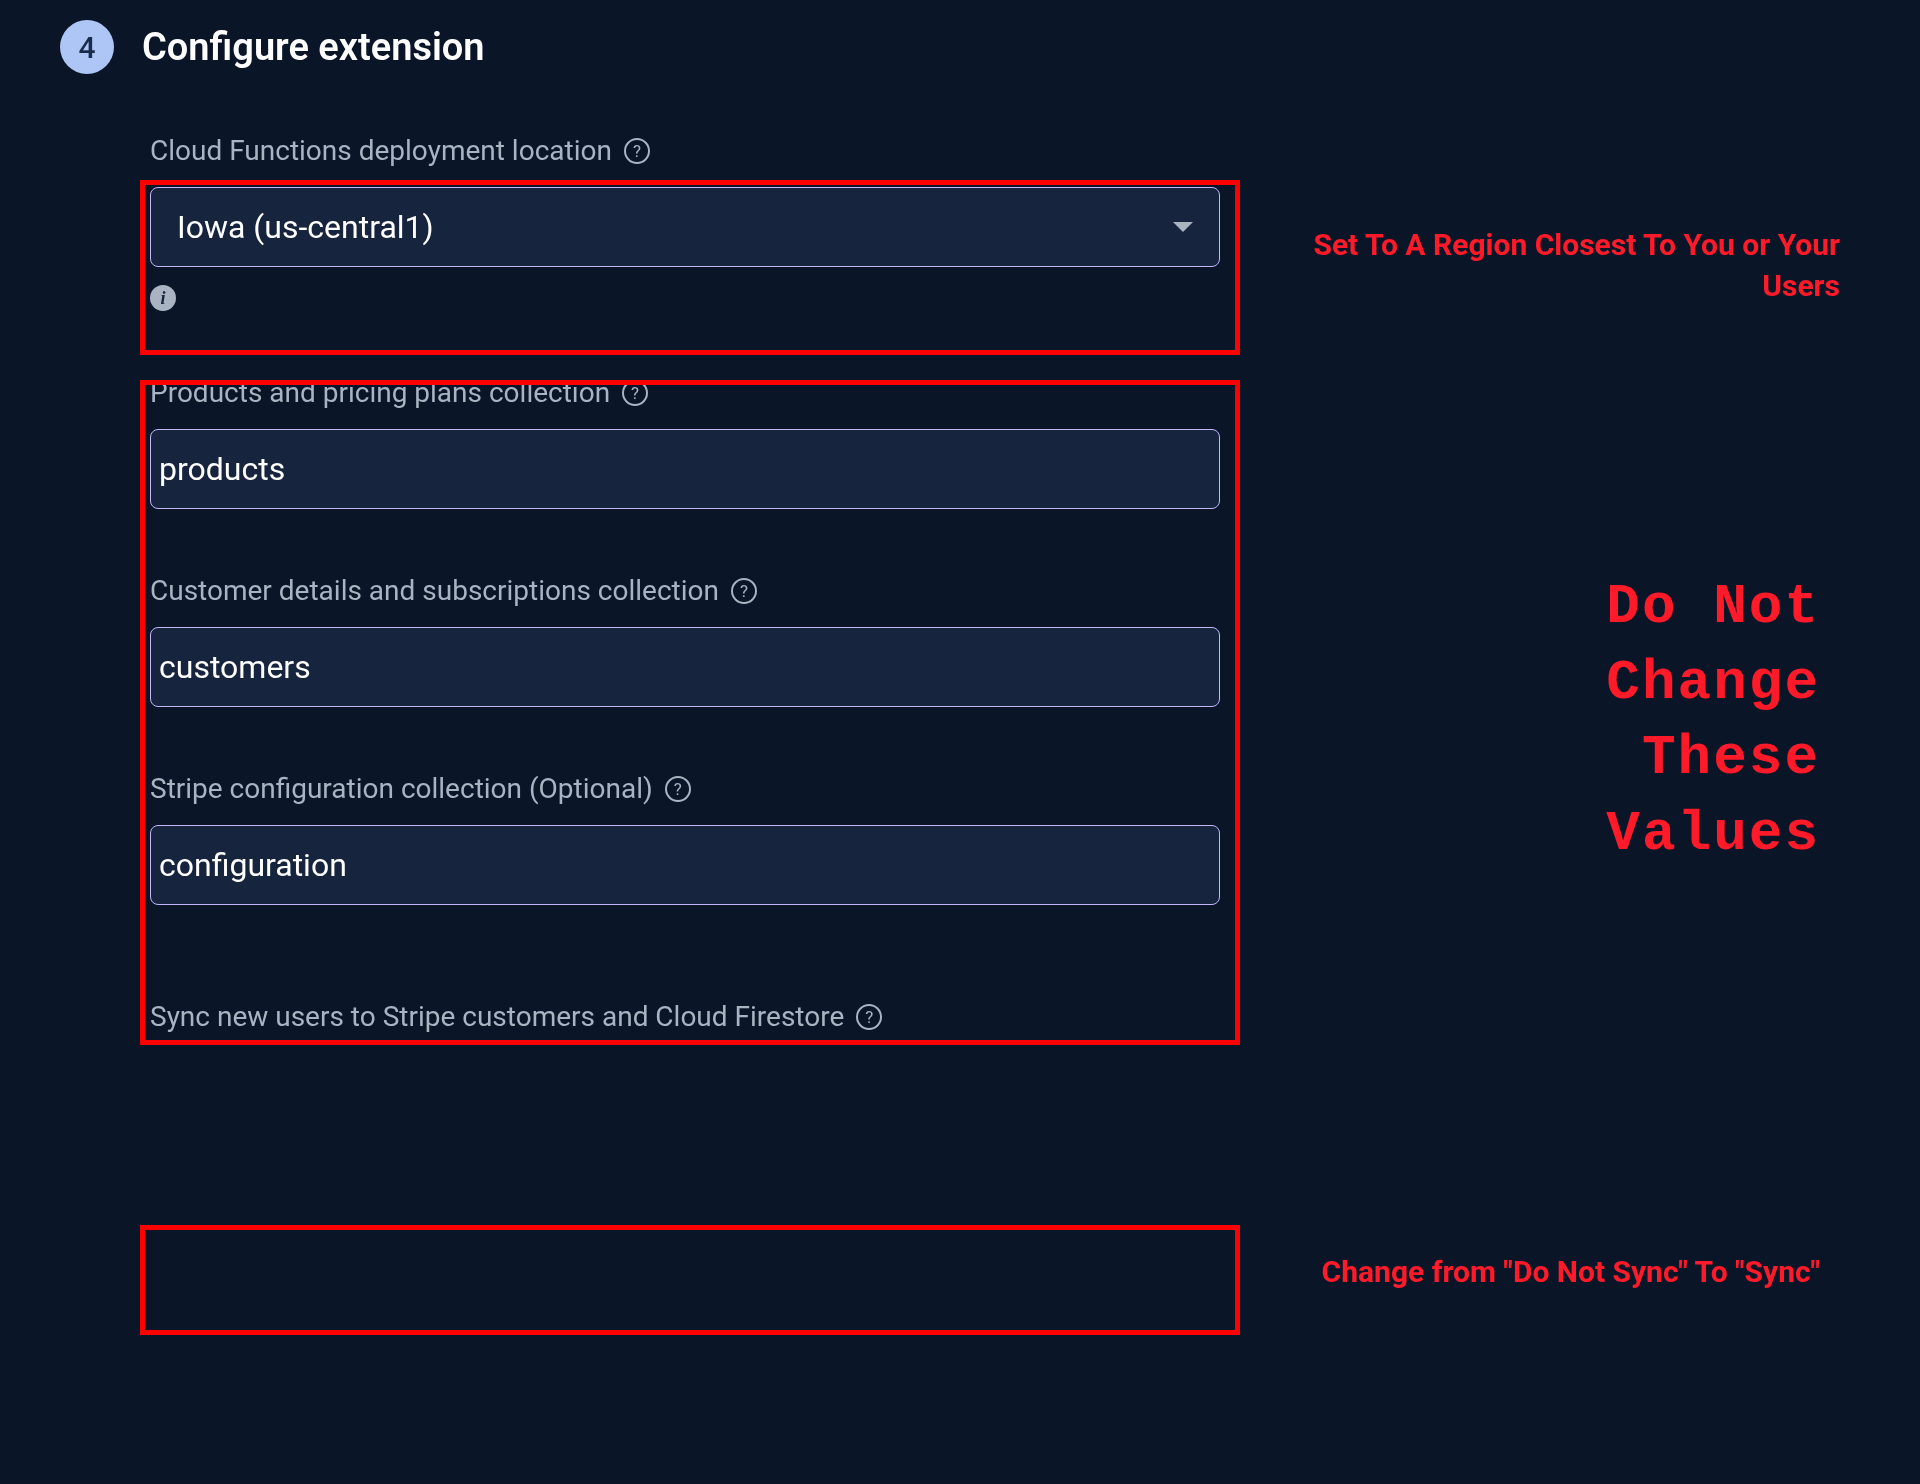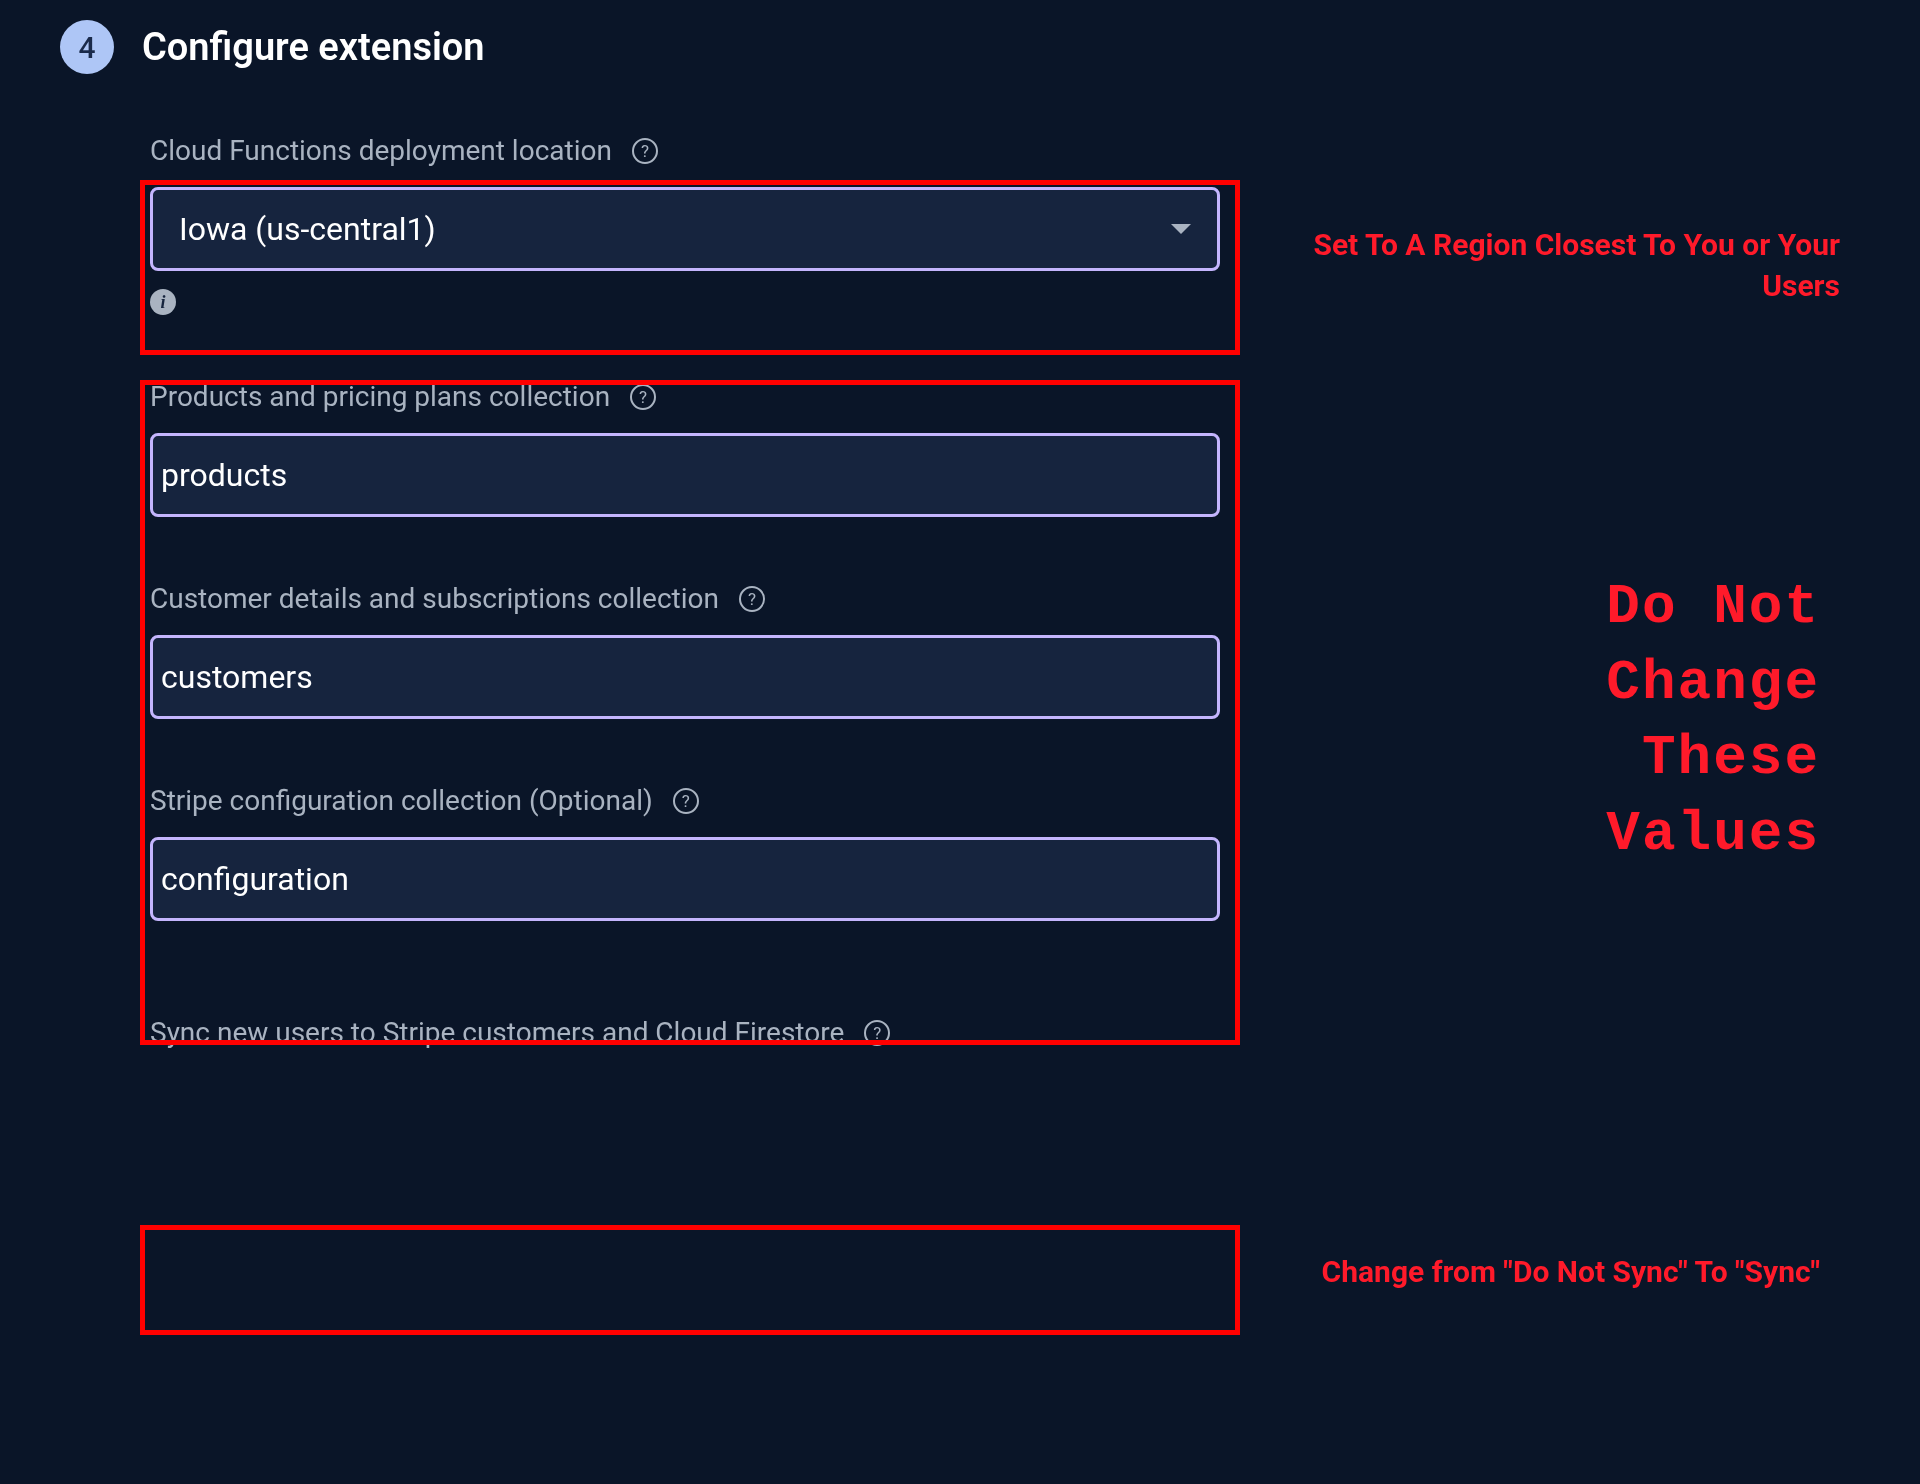--- a/index.html
+++ b/index.html
@@ -42,39 +42,39 @@
     margin-left: 90px;
     width: 1070px;
     position: relative;
   }
   .field-label {
     color: #a9b3c1;
     font-size: 28px;
     font-weight: 400;
     display: inline-flex;
     align-items: center;
-    gap: 20px;
+    gap: 12px;
     margin-bottom: 20px;
   }
   .help-icon {
     width: 26px;
     height: 26px;
     border: 2px solid #a9b3c1;
     border-radius: 50%;
     display: inline-flex;
     align-items: center;
     justify-content: center;
     font-size: 17px;
     color: #a9b3c1;
     cursor: pointer;
   }
   .select-box, .text-input {
     width: 100%;
     background: #16243e;
-    border: 3px solid #c4b5fd;
+    border: 1px solid #c4b5fd;
     border-radius: 8px;
     color: #ffffff;
     font-size: 32px;
     padding: 20px 26px;
     display: flex;
     align-items: center;
     justify-content: space-between;
   }
   .select-box { cursor: pointer; }
   .text-input {

